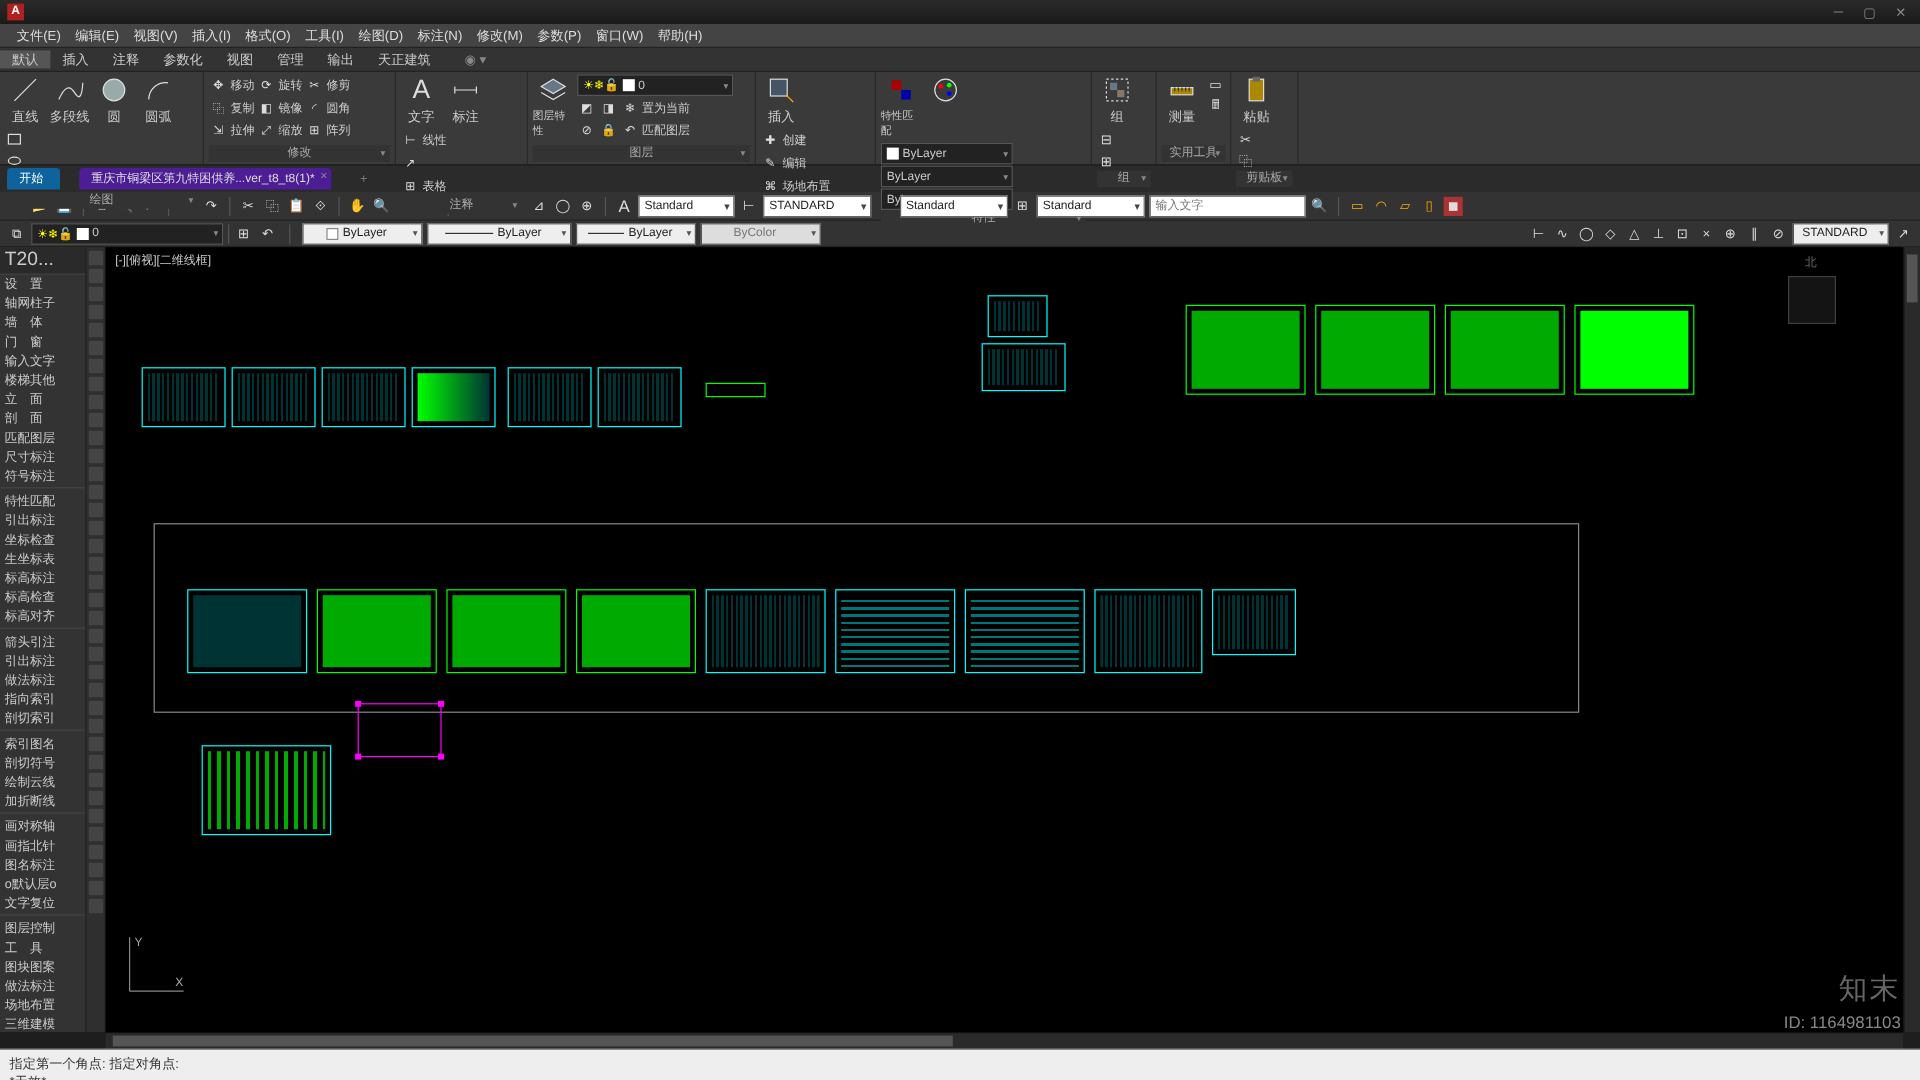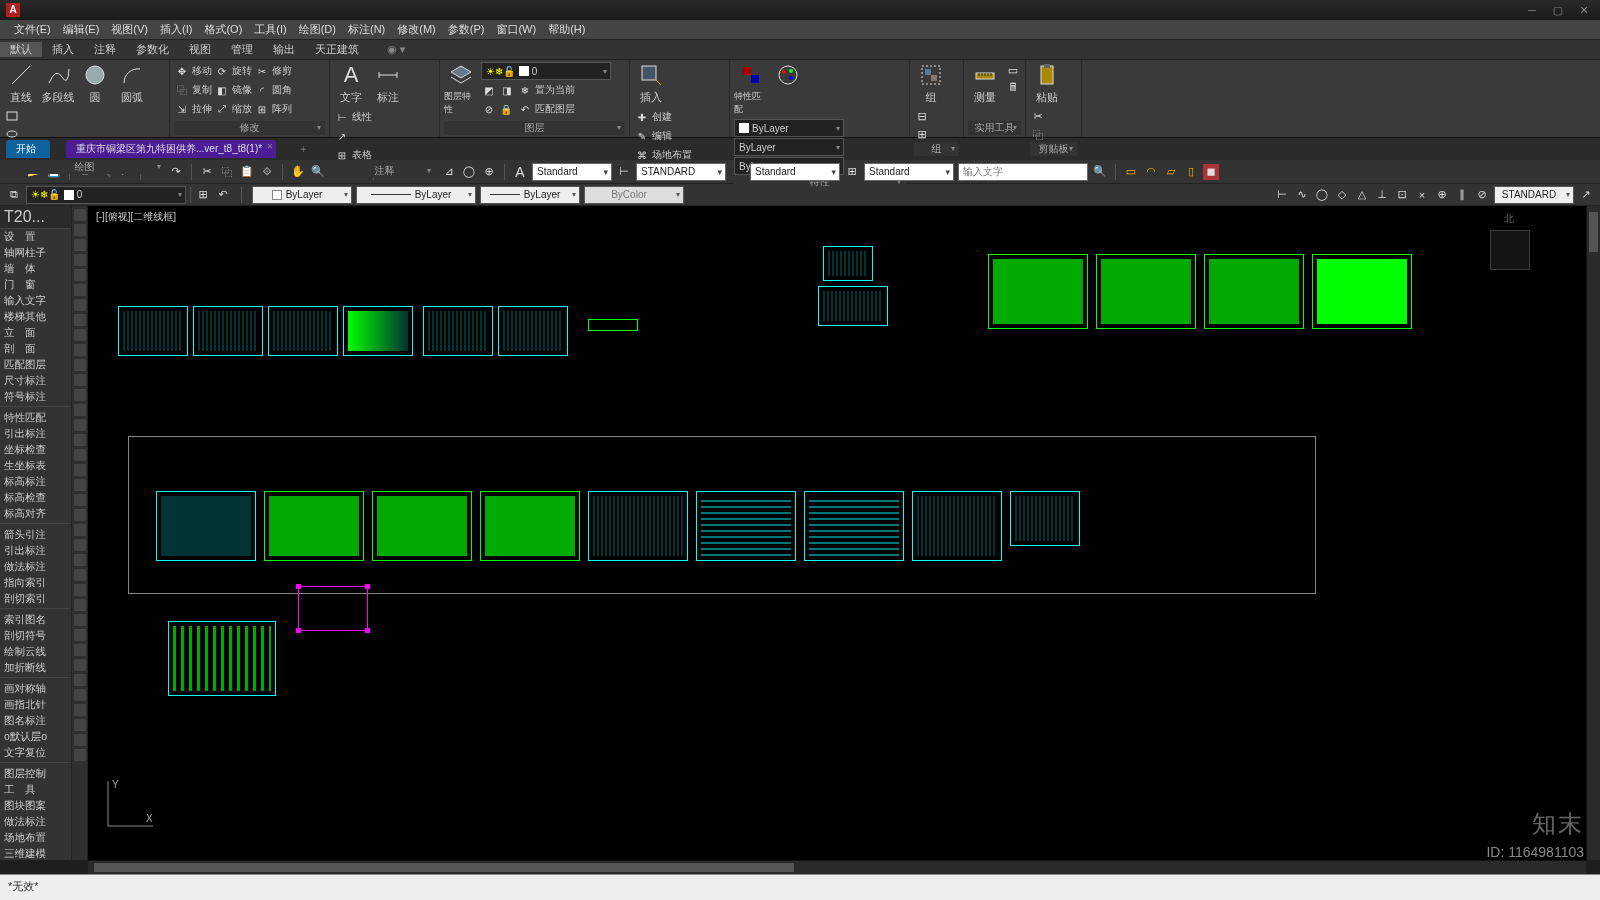--- a/index.html
+++ b/index.html
@@ -675,18 +675,19 @@
   </div>
   <div class="scroll-v">
       <div class="thumb"></div>
     </div>
 </div>
 <div class="hscroll">
     <div class="thumb"></div>
   </div>
 
 <div class="cmd">
+  <div>指定第一个角点: 指定对角点:</div>
   <div>*无效*</div>
 
 </div>
 
 <div class="wm-logo">知末</div>
 <div class="wm-id">ID: 1164981103</div>
 
 </body></html>

